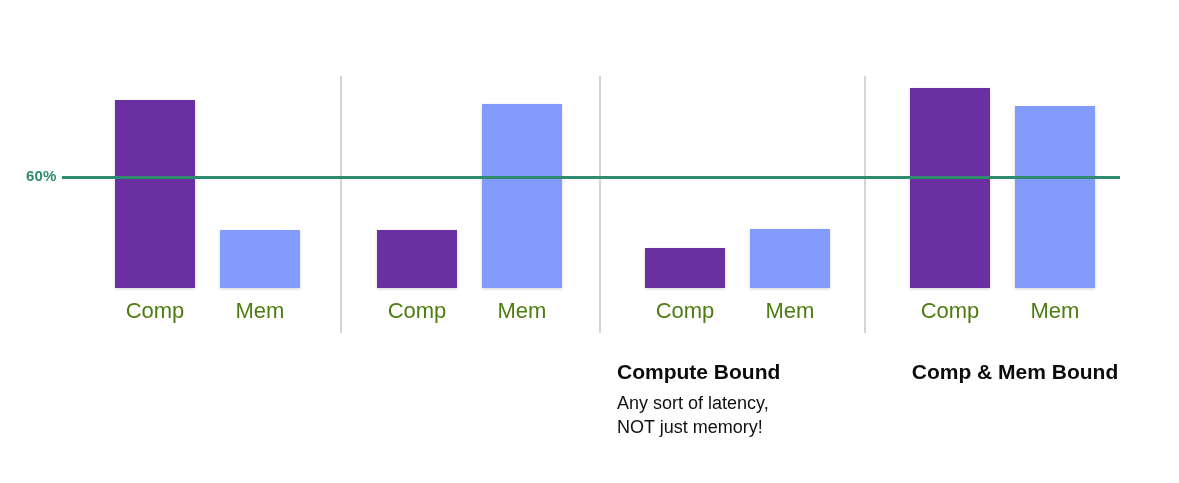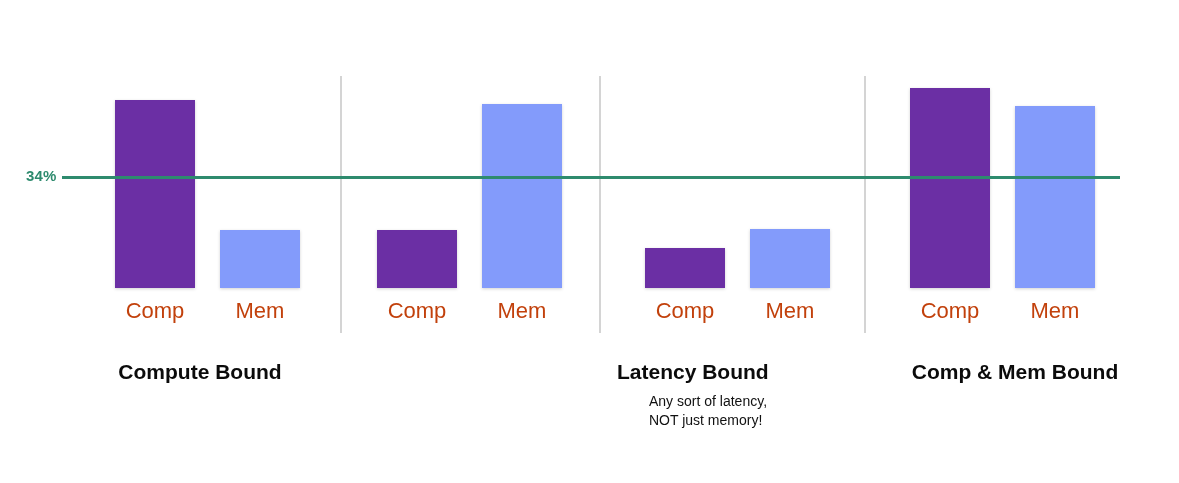--- a/index.html
+++ b/index.html
@@ -59,70 +59,68 @@
     left: 0;
     width: 100%;
     box-shadow: 0 1px 3px rgba(0,0,0,0.18);
   }
   .bar.comp { background: #6b2fa4; }
   .bar.mem  { background: #839bfb; }
 
   .bar-label {
     position: absolute;
     font-size: 22px;
-    color: #c2410c;
+    color: #4d7c0f;
     text-align: center;
     white-space: nowrap;
     font-family: "Liberation Sans", sans-serif;
   }
 
   .group-title {
     position: absolute;
     font-size: 21px;
     font-weight: bold;
     color: #0b0b0b;
     text-align: center;
     white-space: nowrap;
     font-family: "Liberation Sans", sans-serif;
   }
   .group-note {
     position: absolute;
-    font-size: 14px;
+    font-size: 18px;
     font-weight: normal;
     color: #111111;
     line-height: 1.33;
     white-space: pre;
     font-family: "Liberation Sans", sans-serif;
-    margin-left: 32px;
   }
 </style>
 </head>
 <body>
 
 <div id="stage">
 
-  <div class="threshold-label" style="left:26px; top:167px;">34%</div>
+  <div class="threshold-label" style="left:26px; top:167px;">60%</div>
 
   <div class="threshold-line" style="left:62px; top:176px; width:1058px;"></div>
 
   <div class="divider" style="left:340px; top:76px; height:257px;"></div>
   <div class="divider" style="left:599px; top:76px; height:257px;"></div>
   <div class="divider" style="left:864px; top:76px; height:257px;"></div>
 
   <div class="group" style="left:100px; top:60px; width:215px; height:228px;">
     <div class="bar-slot" style="left:15px; width:80px; height:228px;">
       <div class="bar comp" style="height:188px;"></div>
     </div>
     <div class="bar-slot" style="left:120px; width:80px; height:228px;">
       <div class="bar mem" style="height:58px;"></div>
     </div>
   </div>
   <div class="bar-label" style="left:115px; top:298px; width:80px;">Comp</div>
   <div class="bar-label" style="left:220px; top:298px; width:80px;">Mem</div>
-  <div class="group-title" style="left:50px; top:360px; width:300px;">Compute Bound</div>
 
   <div class="group" style="left:362px; top:60px; width:215px; height:228px;">
     <div class="bar-slot" style="left:15px; width:80px; height:228px;">
       <div class="bar comp" style="height:58px;"></div>
     </div>
     <div class="bar-slot" style="left:120px; width:80px; height:228px;">
       <div class="bar mem" style="height:184px;"></div>
     </div>
   </div>
   <div class="bar-label" style="left:377px; top:298px; width:80px;">Comp</div>
@@ -131,21 +129,21 @@
   <div class="group" style="left:630px; top:60px; width:215px; height:228px;">
     <div class="bar-slot" style="left:15px; width:80px; height:228px;">
       <div class="bar comp" style="height:40px;"></div>
     </div>
     <div class="bar-slot" style="left:120px; width:80px; height:228px;">
       <div class="bar mem" style="height:59px;"></div>
     </div>
   </div>
   <div class="bar-label" style="left:645px; top:298px; width:80px;">Comp</div>
   <div class="bar-label" style="left:750px; top:298px; width:80px;">Mem</div>
-  <div class="group-title" style="left:617px; top:360px; width:auto; text-align:left;">Latency Bound</div>
+  <div class="group-title" style="left:617px; top:360px; width:auto; text-align:left;">Compute Bound</div>
   <div class="group-note" style="left:617px; top:392px;">Any sort of latency,
 NOT just memory!</div>
 
   <div class="group" style="left:895px; top:60px; width:215px; height:228px;">
     <div class="bar-slot" style="left:15px; width:80px; height:228px;">
       <div class="bar comp" style="height:200px;"></div>
     </div>
     <div class="bar-slot" style="left:120px; width:80px; height:228px;">
       <div class="bar mem" style="height:182px;"></div>
     </div>

